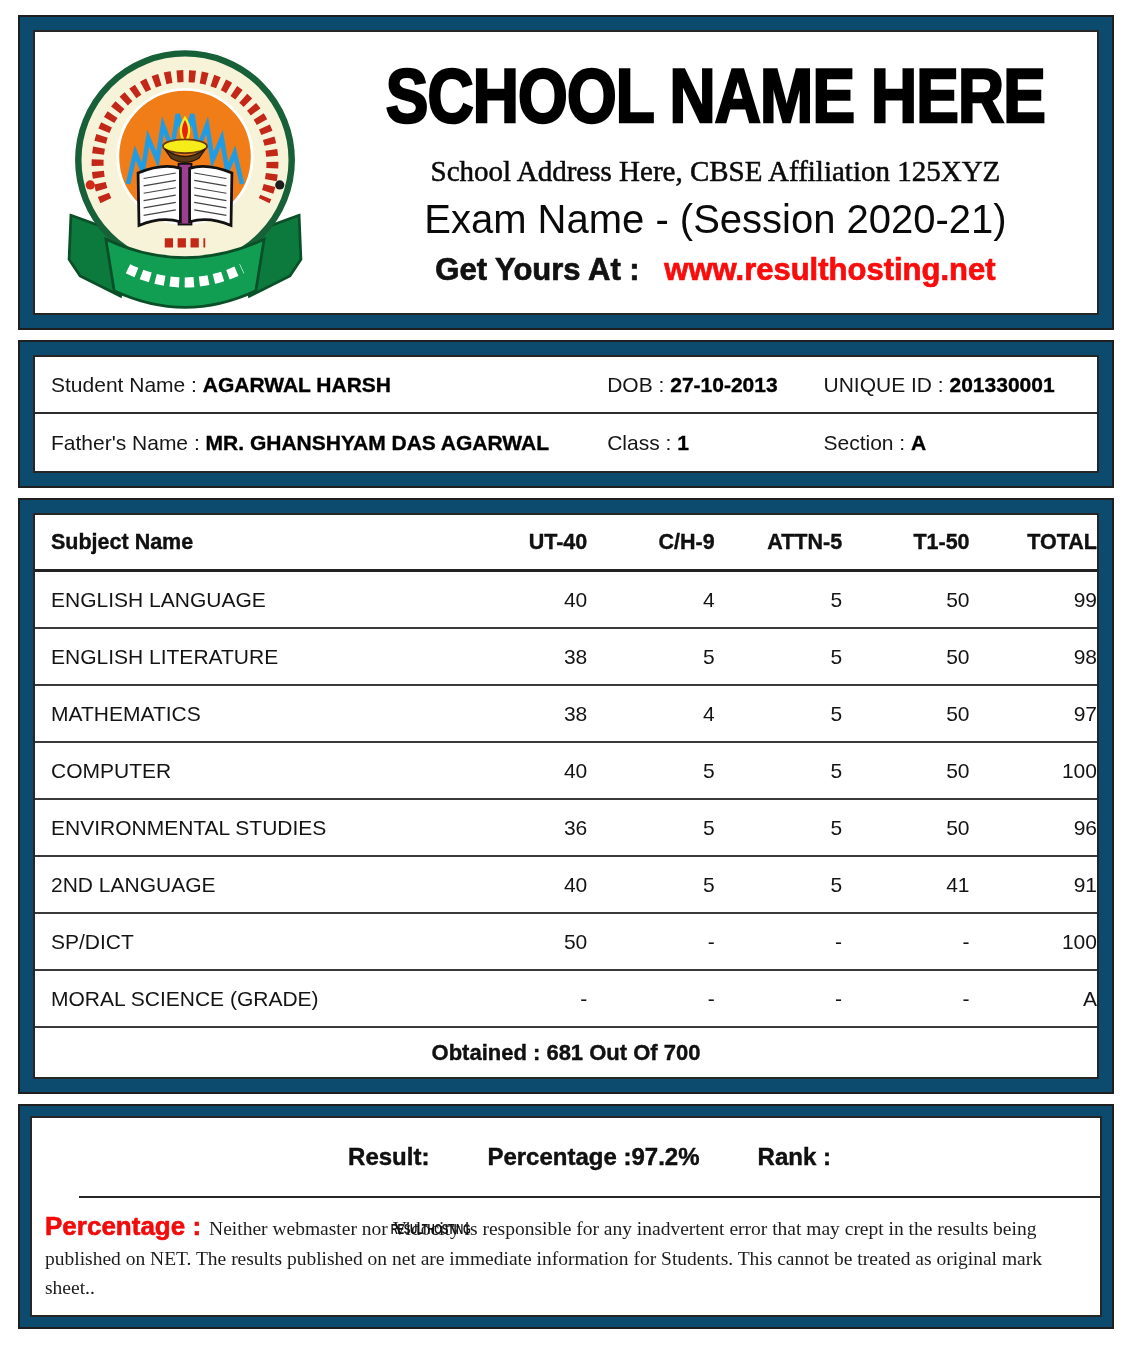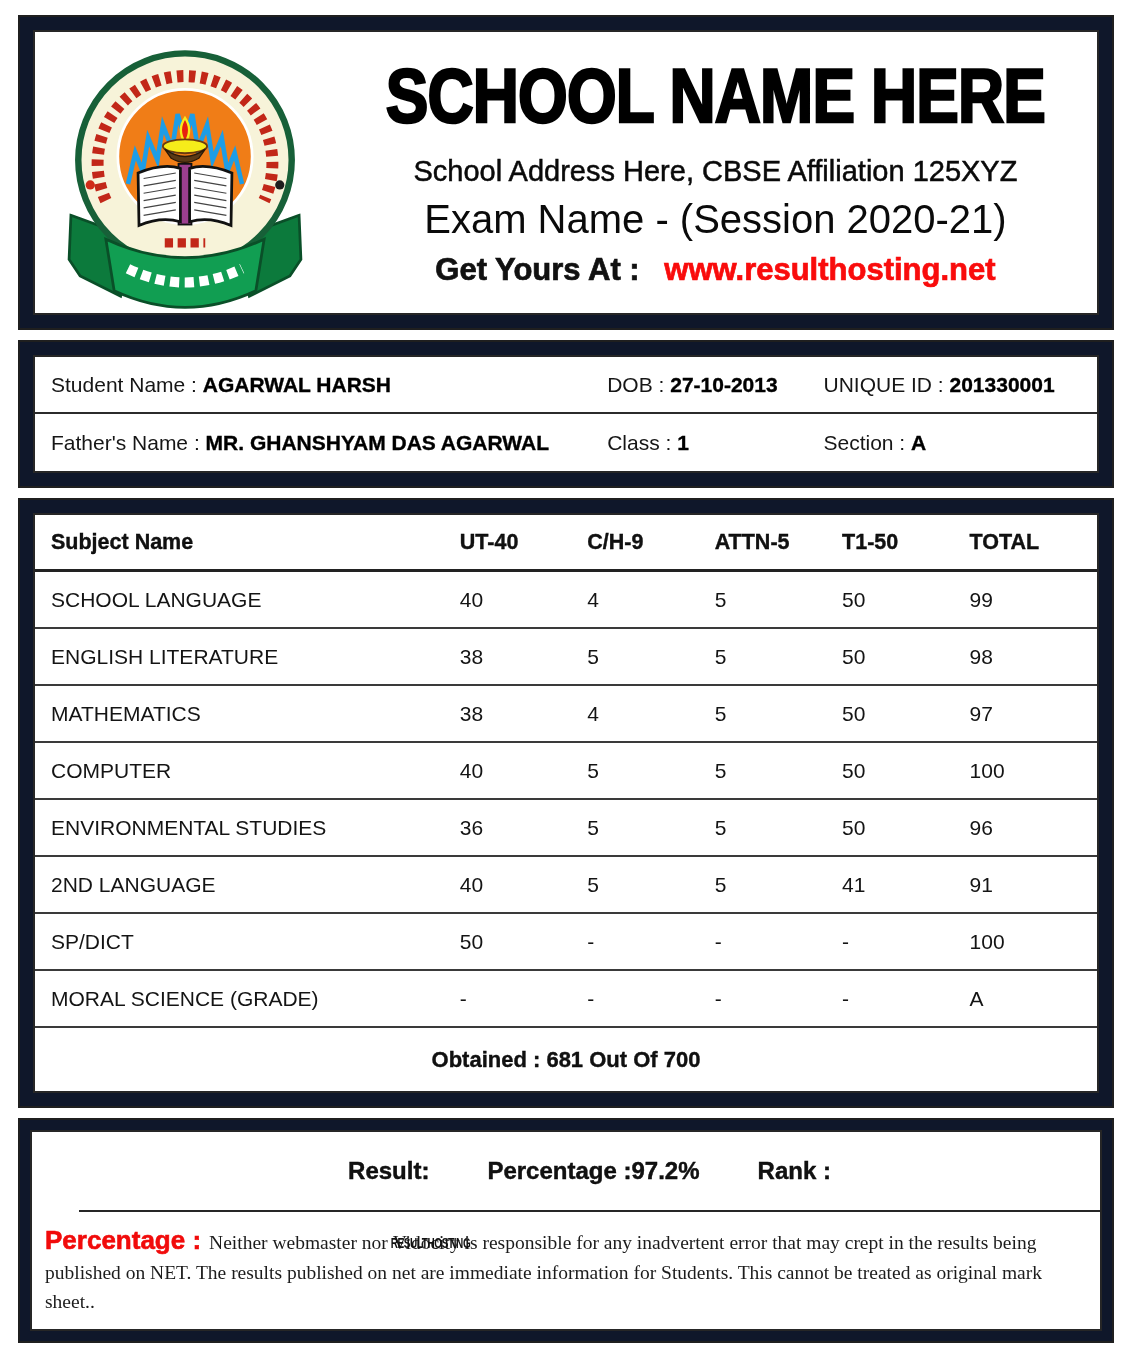--- a/index.html
+++ b/index.html
@@ -4,62 +4,62 @@
 <style>
   * { box-sizing: border-box; margin: 0; padding: 0; }
   html, body { background: #fff; }
   body {
     width: 1132px; height: 1351px;
     font-family: "Liberation Sans", "DejaVu Sans", sans-serif;
     color: #111; overflow: hidden;
   }
   .page { padding: 15px 18px 0 18px; }
 
-  .box { border: 2px solid #1f1f1f; margin-bottom: 10px; background: #0f172a; }
+  .box { border: 2px solid #1f1f1f; margin-bottom: 10px; background: #0c4a6e; }
   .box-inner { border: 2px solid #262626; margin: 13px; background: #fff; }
 
   
   .header-inner { display: flex; align-items: center; height: 285px; padding: 0 8px; }
   .logo-wrap { width: 276px; height: 276px; flex: 0 0 auto; margin-left: 4px; }
   .header-text { flex: 1 1 auto; text-align: center; padding-right: 10px; }
   .school-name {
     font-size: 76px; font-weight: bold; line-height: 1;
     letter-spacing: -1px; color: #000;
     -webkit-text-stroke: 2.6px #000;
     transform: scaleX(0.84); transform-origin: 50% 50%;
     white-space: nowrap;
   }
   .school-address {
     margin-top: 21px; font-size: 29px; color: #0a0a0a;
-    -webkit-text-stroke: 0.5px #0a0a0a; white-space: nowrap;
+    -webkit-text-stroke: 0.5px #0a0a0a; white-space: nowrap; font-family: Liberation Serif, serif;
   }
   .exam-name { margin-top: 9px; font-size: 40px; color: #0a0a0a; white-space: nowrap; }
   .get-yours { margin-top: 10px; font-size: 31px; font-weight: bold; -webkit-text-stroke: 0.7px currentColor; white-space: nowrap; }
   .get-yours .url { color: #f90c0c; margin-left: 16px; }
 
   
   .stu-row {
     display: grid; grid-template-columns: 54% 21% 25%;
     align-items: center; height: 57px; padding: 0 16px; font-size: 21px;
   }
   .stu-row.first { border-bottom: 2px solid #2b2b2b; }
   .lbl { color: #161616; }
   .val { font-weight: bold; color: #000; -webkit-text-stroke: 0.35px #000; }
 
   
   .trow {
     display: grid; grid-template-columns: 40% 12% 12% 12% 12% 12%;
     align-items: center; height: 57px; font-size: 21px;
   }
-  .trow > div { text-align: left; }
+  .trow > div { text-align: right; }
   .trow > div:first-child { text-align: left; padding-left: 16px; }
   .trow.thead { font-weight: bold; font-size: 21.5px; border-bottom: 3px solid #222; -webkit-text-stroke: 0.35px #000; }
   .trow.data { border-bottom: 2px solid #3a3a3a; color: #141414; }
   .obtained-row {
-    height: 63px; display: flex; align-items: center; justify-content: center;
+    height: 49px; display: flex; align-items: center; justify-content: center;
     font-size: 22px; font-weight: bold; -webkit-text-stroke: 0.35px #000;
   }
 
   
   .result-inner { margin: 10px; }
   .result-row {
     height: 80px; display: flex; align-items: center; justify-content: center;
     gap: 58px; font-size: 24px; font-weight: bold; -webkit-text-stroke: 0.4px #000;
     border-bottom: 2px solid #262626;
     margin-left: 47px;
@@ -198,21 +198,21 @@
       <div class="trow thead">
         <div>Subject Name</div>
         <div>UT-40</div>
         <div>C/H-9</div>
         <div>ATTN-5</div>
         <div>T1-50</div>
         <div>TOTAL</div>
       </div>
 
       <div class="trow data">
-        <div>SCHOOL LANGUAGE</div>
+        <div>ENGLISH LANGUAGE</div>
         <div>40</div>
         <div>4</div>
         <div>5</div>
         <div>50</div>
         <div>99</div>
       </div>
       <div class="trow data">
         <div>ENGLISH LITERATURE</div>
         <div>38</div>
         <div>5</div>

